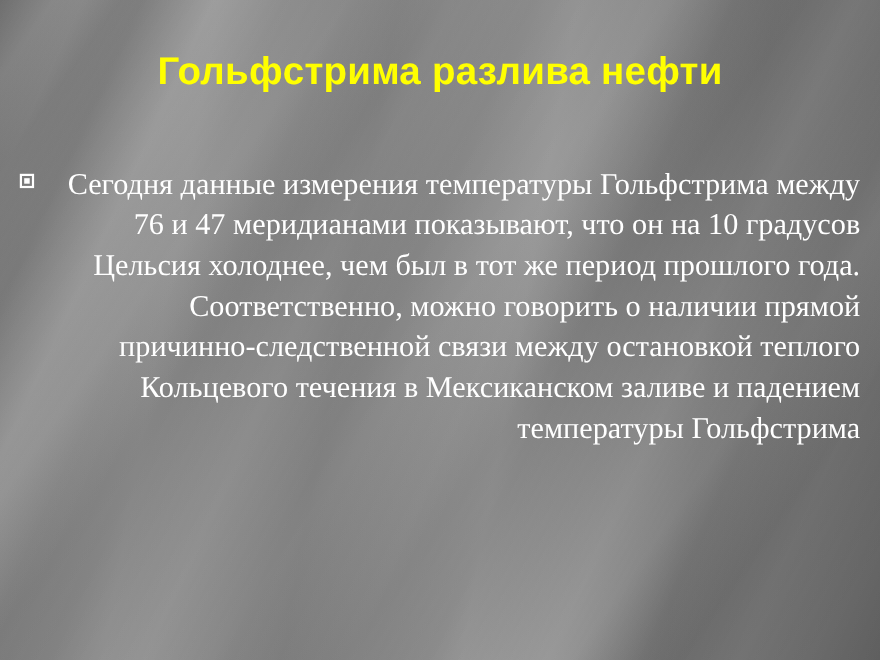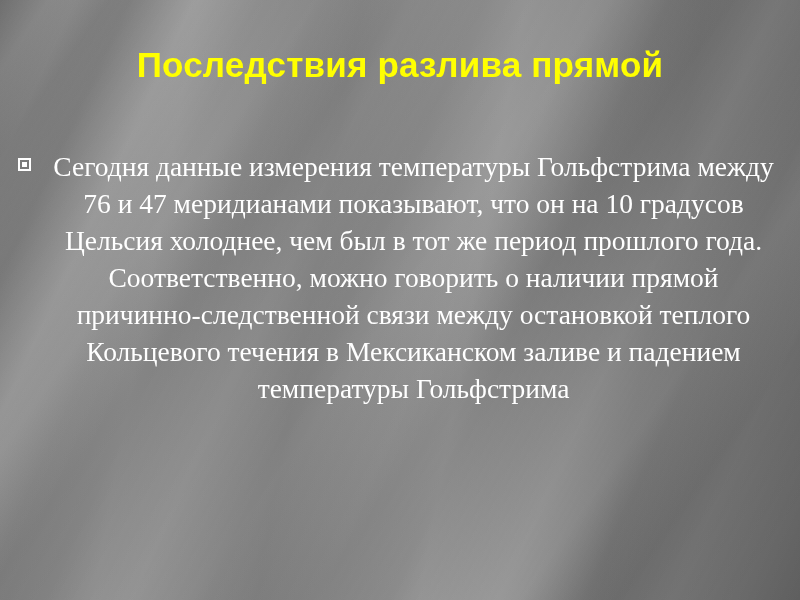--- a/index.html
+++ b/index.html
@@ -110,31 +110,31 @@
     bottom: 2px;
     background: #ffffff;
   }
 
   .body-text {
     flex: 1 1 auto;
     color: #ffffff;
     font-family: "Liberation Serif", serif;
     font-size: 27.5px;
     line-height: 37px;
-    text-align: center;
+    text-align: right;
     white-space: pre-wrap;
   }
 </style>
 </head>
 <body>
 
 <div class="slide">
   <div class="slide-inner">
 
-    <div class="slide-title">Последствия разлива прямой</div>
+    <div class="slide-title">Гольфстрима разлива нефти</div>
 
     <div class="body-block">
       <span class="bullet-marker"></span>
       <div class="body-text">Сегодня данные измерения температуры Гольфстрима между 76 и 47 меридианами показывают, что он на 10 градусов Цельсия холоднее, чем был в тот же период прошлого года. Соответственно, можно говорить о наличии прямой причинно-следственной связи между остановкой теплого Кольцевого течения в Мексиканском заливе и падением температуры Гольфстрима</div>
     </div>
 
   </div>
 </div>
 
 </body></html>

